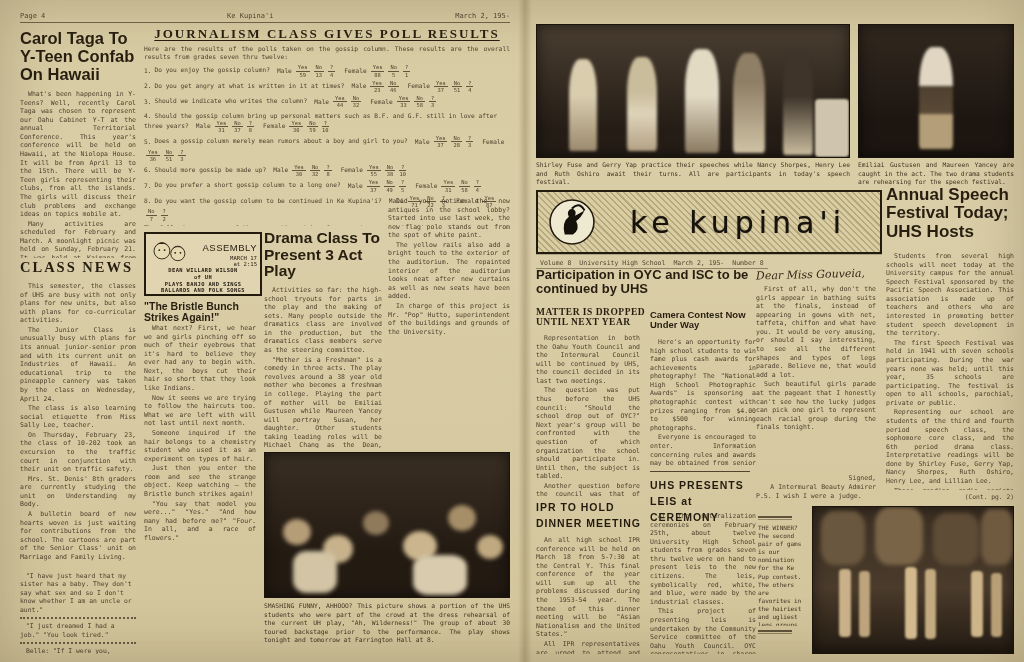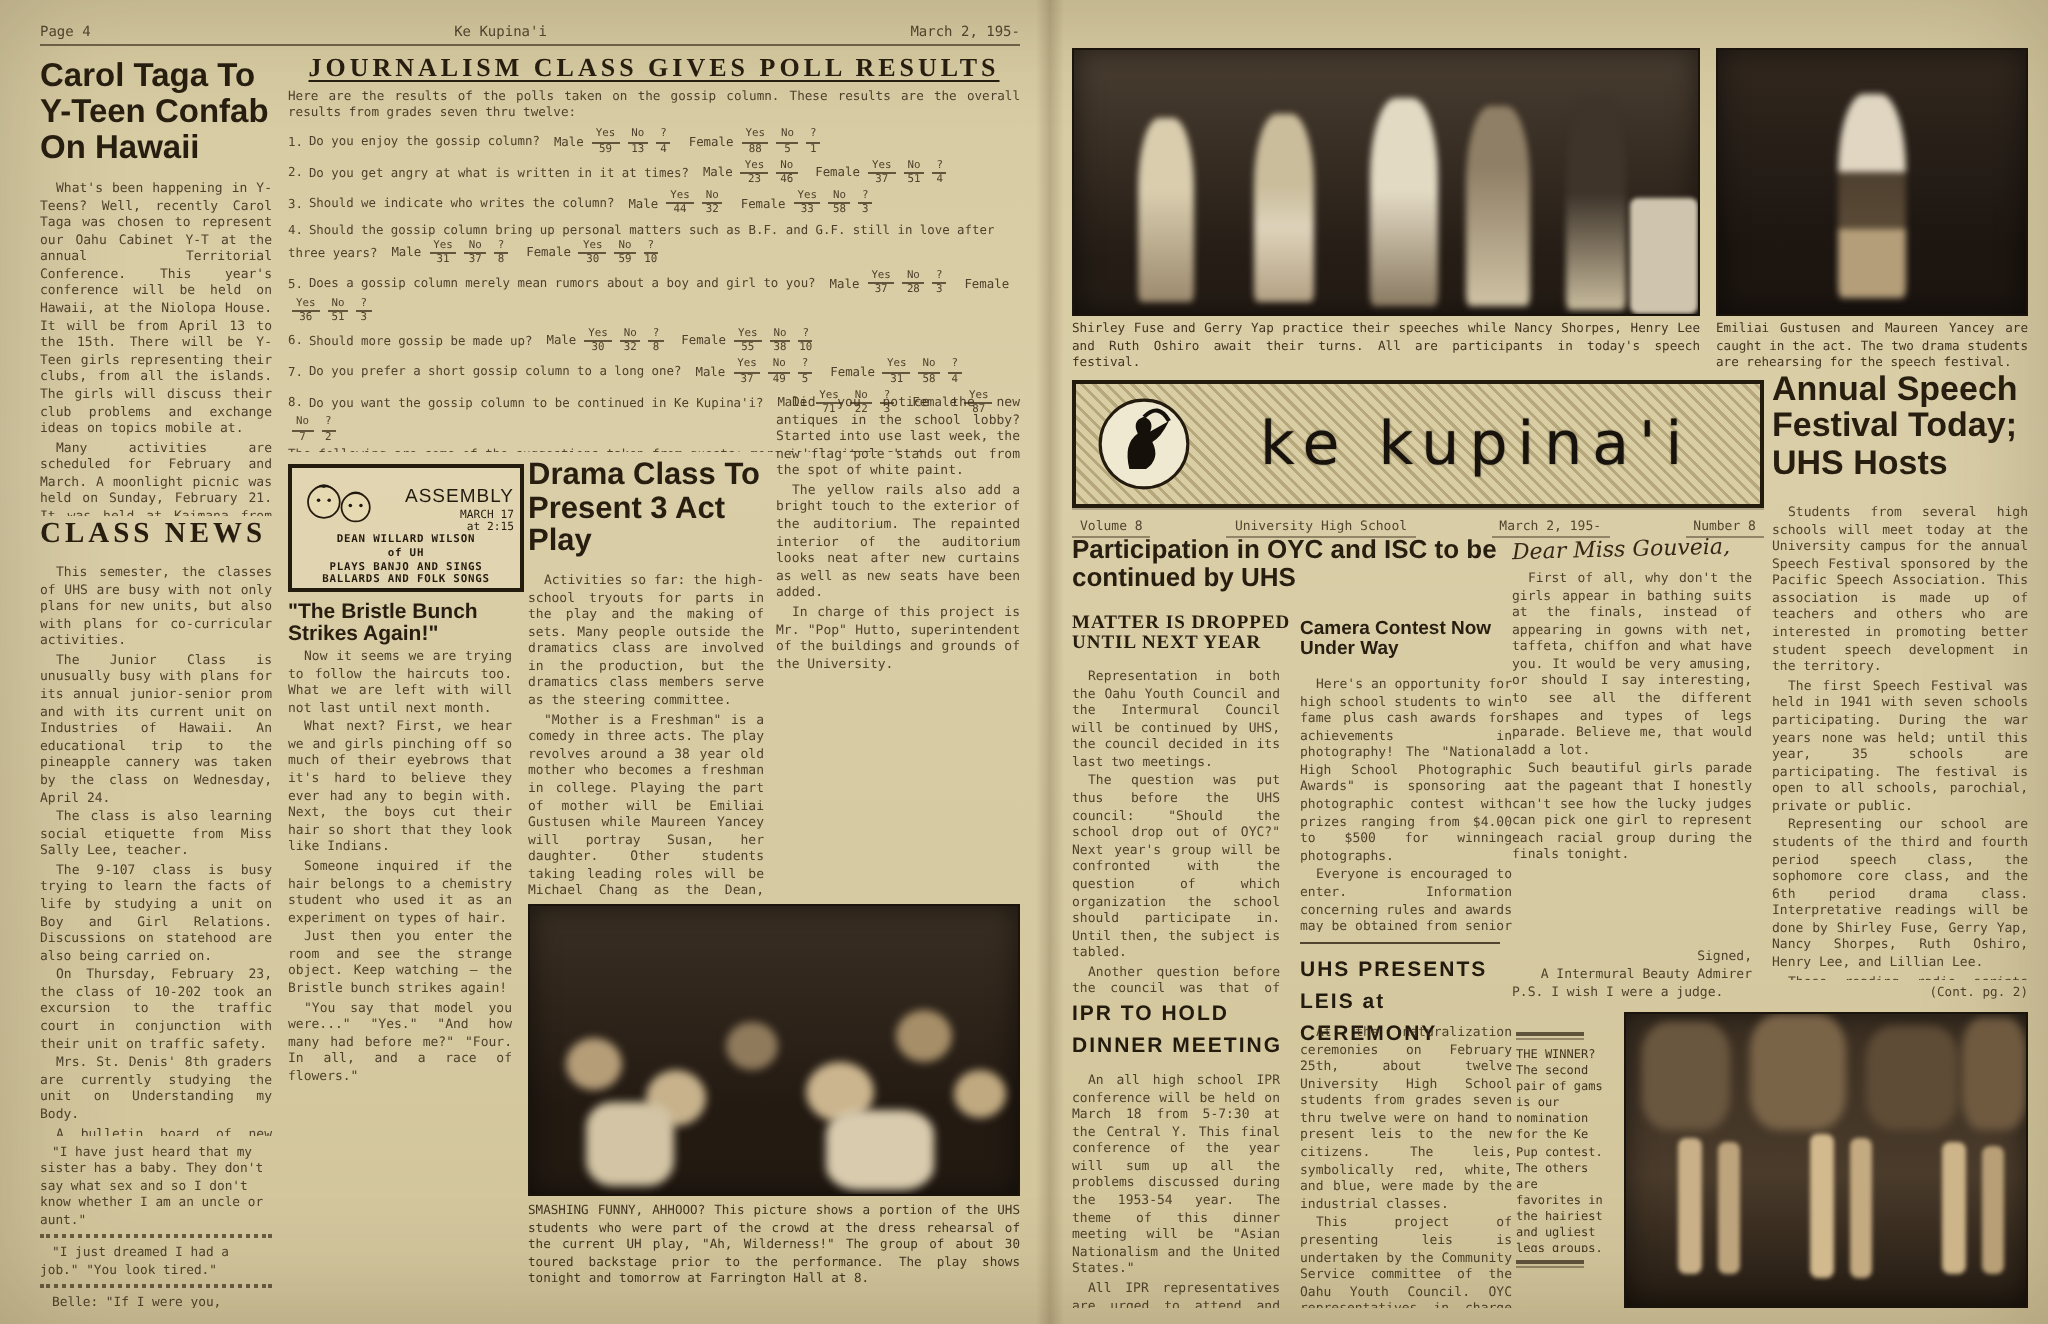--- a/index.html
+++ b/index.html
@@ -32,21 +32,21 @@
   .assembly .a-title{font-family:"Liberation Sans",sans-serif;font-weight:400;font-size:9.5px;color:#241b0f;letter-spacing:.5px}
   .assembly .a-sub{font-size:5.6px;color:#241b0f;display:block}
   .assembly-lines{width:100%;text-align:center}
   .assembly-lines p{font-size:5.4px;line-height:1.25;color:#241b0f;font-weight:700;letter-spacing:.4px;text-indent:0}
   .jokes{position:absolute;font-size:6.4px;line-height:1.32;color:rgba(58,45,26,.88);overflow:hidden}
   .jokes p{margin-bottom:3px;padding-bottom:3px;border-bottom:2px dotted rgba(58,45,26,.7);text-indent:6px}
   .jokes p:last-child{border-bottom:none}
   .masthead{position:absolute;border:2px solid #241b0f;background:repeating-linear-gradient(45deg,#d9cda4 0 3px,#b6a87c 3px 4.5px);display:flex;align-items:center;box-shadow:0 1px 0 rgba(0,0,0,.2)}
   .mast-logo{display:inline-flex;margin-left:10px}
   .mast-title{flex:1;text-align:center;font-family:"DejaVu Sans",sans-serif;font-size:30px;letter-spacing:5px;color:#17120c;text-shadow:0 0 1px rgba(23,18,12,.6)}
-  .vol-line{position:absolute;display:flex;justify-content:space-between;font-size:6.5px;color:rgba(58,45,26,.85)}
+  .vol-line{position:absolute;display:flex;justify-content:flex-start;font-size:6.5px;color:rgba(58,45,26,.85)}
   .vol-line span{border-bottom:1px solid rgba(58,45,26,.45);padding:0 4px 1px}
   .hand-head{position:absolute;font-family:"Liberation Sans","DejaVu Sans",sans-serif;font-weight:700;font-size:10.5px;letter-spacing:1px;color:#241b0f;line-height:1.5}
   .salutation{font-family:"DejaVu Serif","Liberation Serif",serif;font-style:italic;font-size:11px;color:#352817;transform:rotate(-1.5deg);display:block;margin-bottom:4px}
   .signed{text-align:right;margin-top:3px}
   .cont-line{text-align:right;font-size:6.3px;color:rgba(58,45,26,.88);margin-top:2px}
   .rule{position:absolute;border-top:1.5px solid rgba(46,35,18,.8)}
   .squiggle{position:absolute;border-top:2px solid rgba(46,35,18,.7);border-bottom:1px solid rgba(46,35,18,.4);height:4px;width:34px}
 </style>
 </head>
 <body>
@@ -65,21 +65,20 @@
     <div class="txt" style="left:20px;top:90px;width:116px;height:168px">
         <p>What's been happening in Y-Teens? Well, recently Carol Taga was chosen to represent our Oahu Cabinet Y-T at the annual Territorial Conference. This year's conference will be held on Hawaii, at the Niolopa House. It will be from April 13 to the 15th. There will be Y-Teen girls representing their clubs, from all the islands. The girls will discuss their club problems and exchange ideas on topics mobile at.</p>
         <p>Many activities are scheduled for February and March. A moonlight picnic was held on Sunday, February 21. It was held at Kaimana from 5:00 p.m. to 10:30 p.m. This was one of the Y's many activities.</p>
       </div>
 
     <div class="h-serif" style="left:20px;top:260px;width:118px;font-size:14.5px;letter-spacing:2px">CLASS NEWS</div>
     <div class="txt" style="left:20px;top:282px;width:116px;height:286px">
         <p>This semester, the classes of UHS are busy with not only plans for new units, but also with plans for co-curricular activities.</p>
         <p>The Junior Class is unusually busy with plans for its annual junior-senior prom and with its current unit on Industries of Hawaii. An educational trip to the pineapple cannery was taken by the class on Wednesday, April 24.</p>
         <p>The class is also learning social etiquette from Miss Sally Lee, teacher.</p>
-        <p>The 9-107 class is busy trying to learn the facts of life by studying a unit on Boy and Girl Relations. Discussions on statehood are also being carried on.</p>
         <p>On Thursday, February 23, the class of 10-202 took an excursion to the traffic court in conjunction with their unit on traffic safety.</p>
         <p>Mrs. St. Denis' 8th graders are currently studying the unit on Understanding my Body.</p>
         <p>A bulletin board of new hearts woven is just waiting for contributions from the school. The cartoons are part of the Senior Class' unit on Marriage and Family Living.</p>
       </div>
     <div class="jokes" style="left:20px;top:572px;width:116px;height:82px">
         <p>"I have just heard that my sister has a baby. They don't say what sex and so I don't know whether I am an uncle or aunt."</p>
         <p>"I just dreamed I had a job." "You look tired."</p>
         <p>Belle: "If I were you, Peter, I would tell him just what I think of him."</p>
       </div>
 
@@ -120,22 +119,22 @@
       <span class="assembly-lines">
           <p>DEAN WILLARD WILSON</p>
           <p>of UH</p>
           <p>PLAYS BANJO AND SINGS</p>
           <p>BALLARDS AND FOLK SONGS</p>
         </span>
     </div>
 
     <div class="h-sans" style="left:144px;top:301px;width:116px;font-size:10.5px">"The Bristle Bunch Strikes Again!"</div>
     <div class="txt" style="left:144px;top:324px;width:112px;height:328px">
+        <p>What next? First, we hear we and girls pinching off so much of their eyebrows that it's hard to believe they ever had any to begin with. Next, the boys cut their hair so short that they look like Indians.</p>
         <p>Now it seems we are trying to follow the haircuts too. What we are left with will not last until next month.</p>
-        <p>What next? First, we hear we and girls pinching off so much of their eyebrows that it's hard to believe they ever had any to begin with. Next, the boys cut their hair so short that they look like Indians.</p>
         <p>Someone inquired if the hair belongs to a chemistry student who used it as an experiment on types of hair.</p>
         <p>Just then you enter the room and see the strange object. Keep watching — the Bristle bunch strikes again!</p>
         <p>"You say that model you were..." "Yes." "And how many had before me?" "Four. In all, and a race of flowers."</p>
       </div>
 
     <div class="h-sans" style="left:264px;top:230px;width:120px;font-size:15.5px">Drama Class To Present 3 Act Play</div>
     <div class="txt" style="left:264px;top:286px;width:118px;height:162px">
         <p>Activities so far: the high-school tryouts for parts in the play and the making of sets. Many people outside the dramatics class are involved in the production, but the dramatics class members serve as the steering committee.</p>
         <p>"Mother is a Freshman" is a comedy in three acts. The play revolves around a 38 year old mother who becomes a freshman in college. Playing the part of mother will be Emiliai Gustusen while Maureen Yancey will portray Susan, her daughter. Other students taking leading roles will be Michael Chang as the Dean, David Kakonna as Professor Michaels, and Shoji Yamauchi as Bobo.</p>
       </div>

